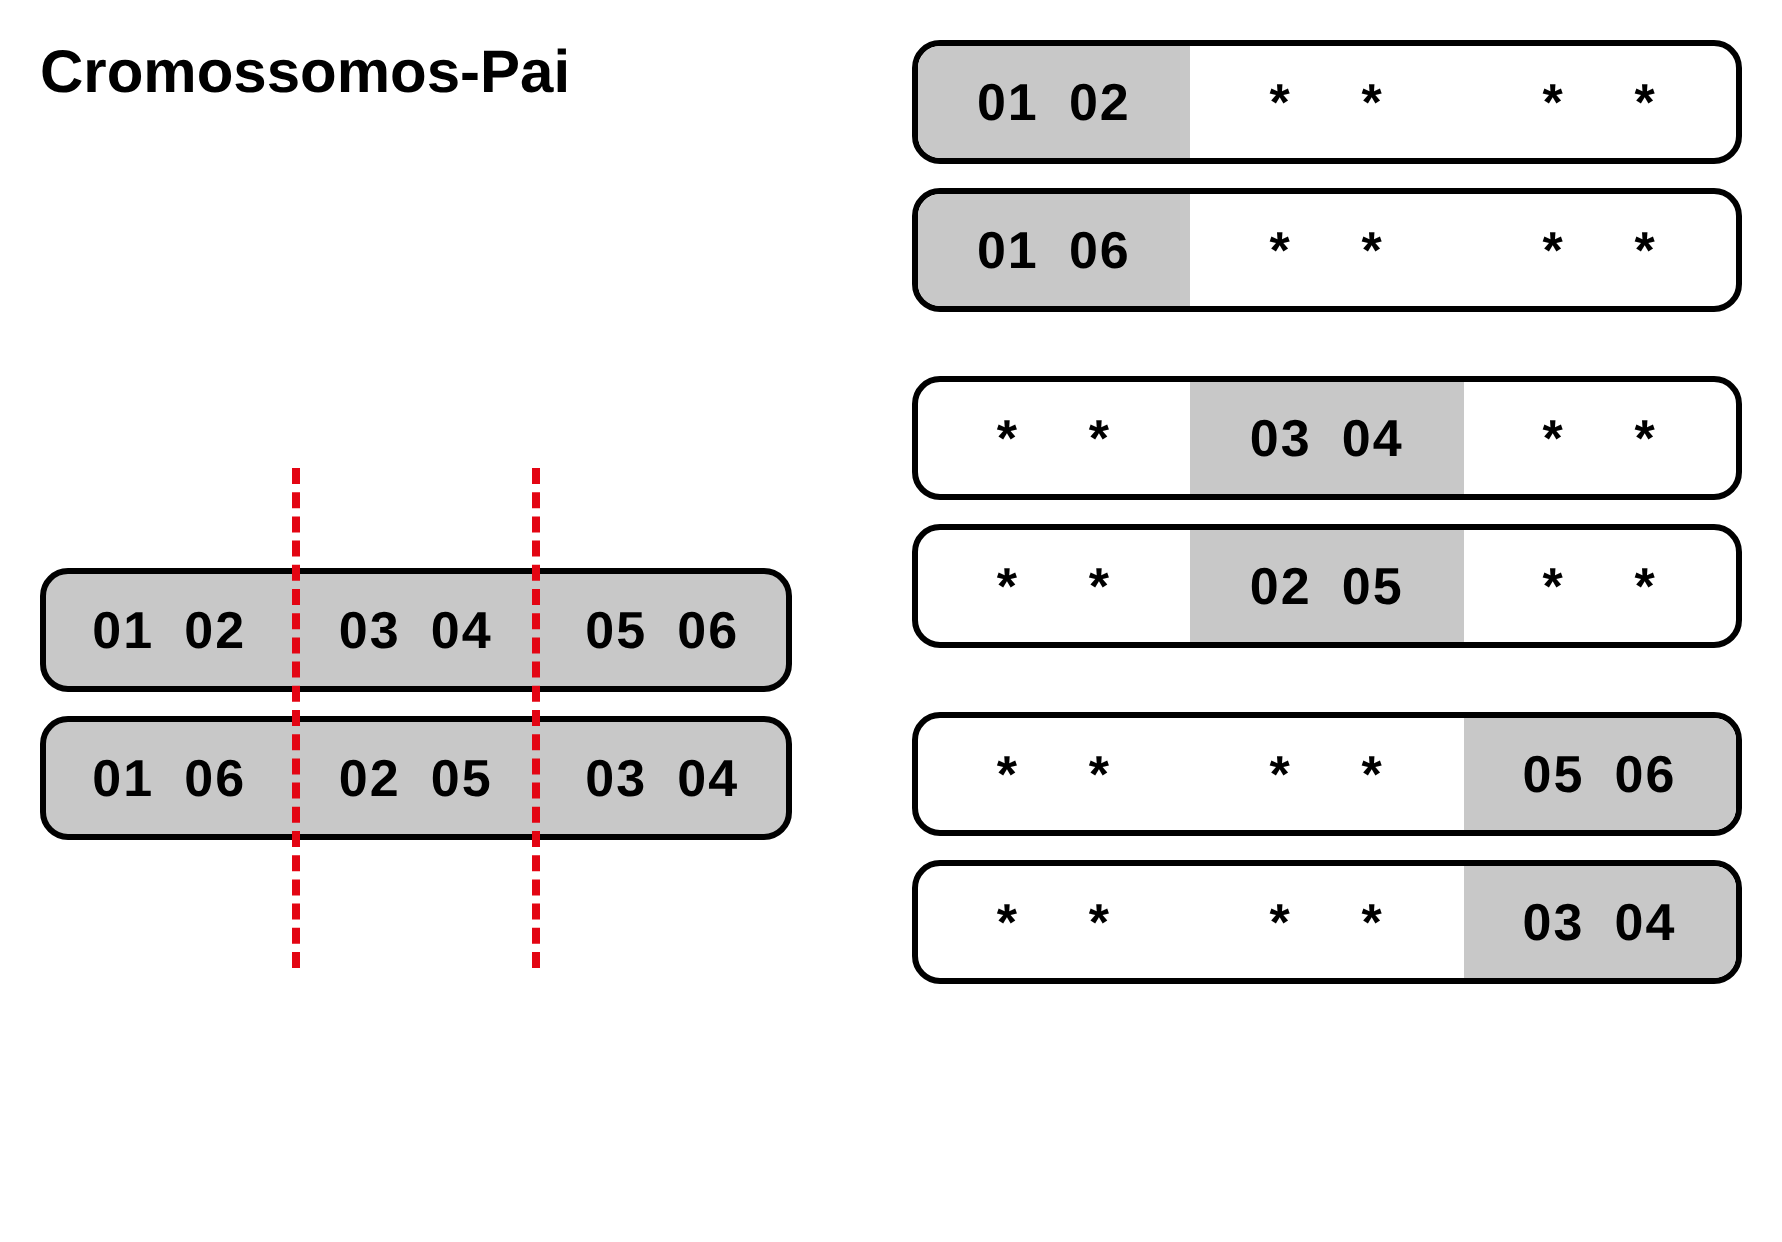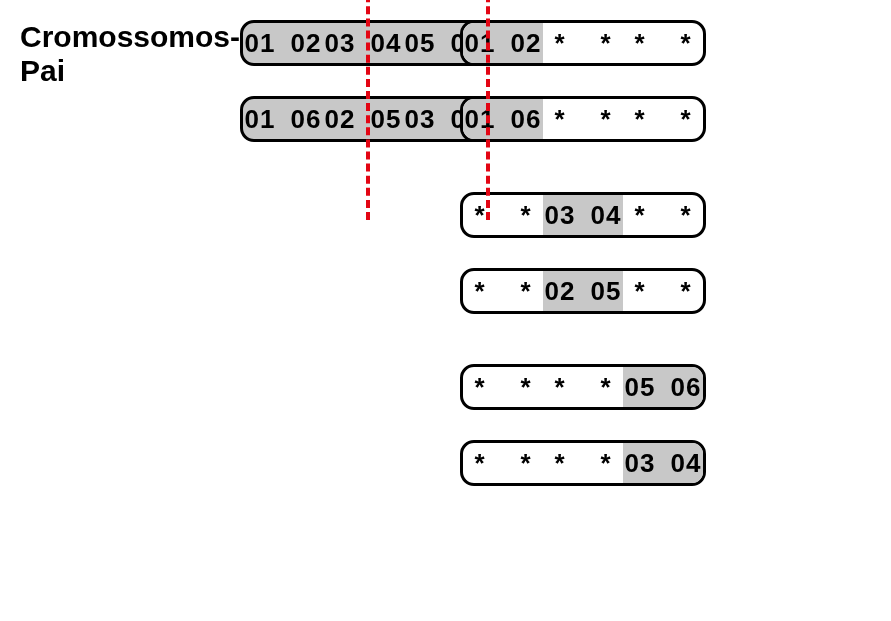--- a/index.html
+++ b/index.html
@@ -10,21 +10,21 @@
     background: #fff;
     width: 891px;
     height: 621px;
   }
   .container {
     display: flex;
     gap: 60px;
   }
   .column {
     display: flex;
-    flex-direction: row;
+    flex-direction: column;
   }
   .title {
     font-size: 30px;
     font-weight: bold;
     margin-bottom: 10px;
     color: #000;
   }
   .parent-col {
     width: 380px;
   }
@@ -34,22 +34,22 @@
   .parent-spacer {
     height: 220px;
     position: relative;
   }
   .parent-block {
     position: relative;
   }
   .chromo {
     border: 3px solid #000;
     border-radius: 14px;
-    height: 46px;
-    margin-bottom: 30px;
+    height: 62px;
+    margin-bottom: 12px;
     display: flex;
     align-items: center;
     overflow: hidden;
     background: #fff;
     position: relative;
   }
   .chromo.full-gray {
     background: #c8c8c8;
   }
   .segment {

